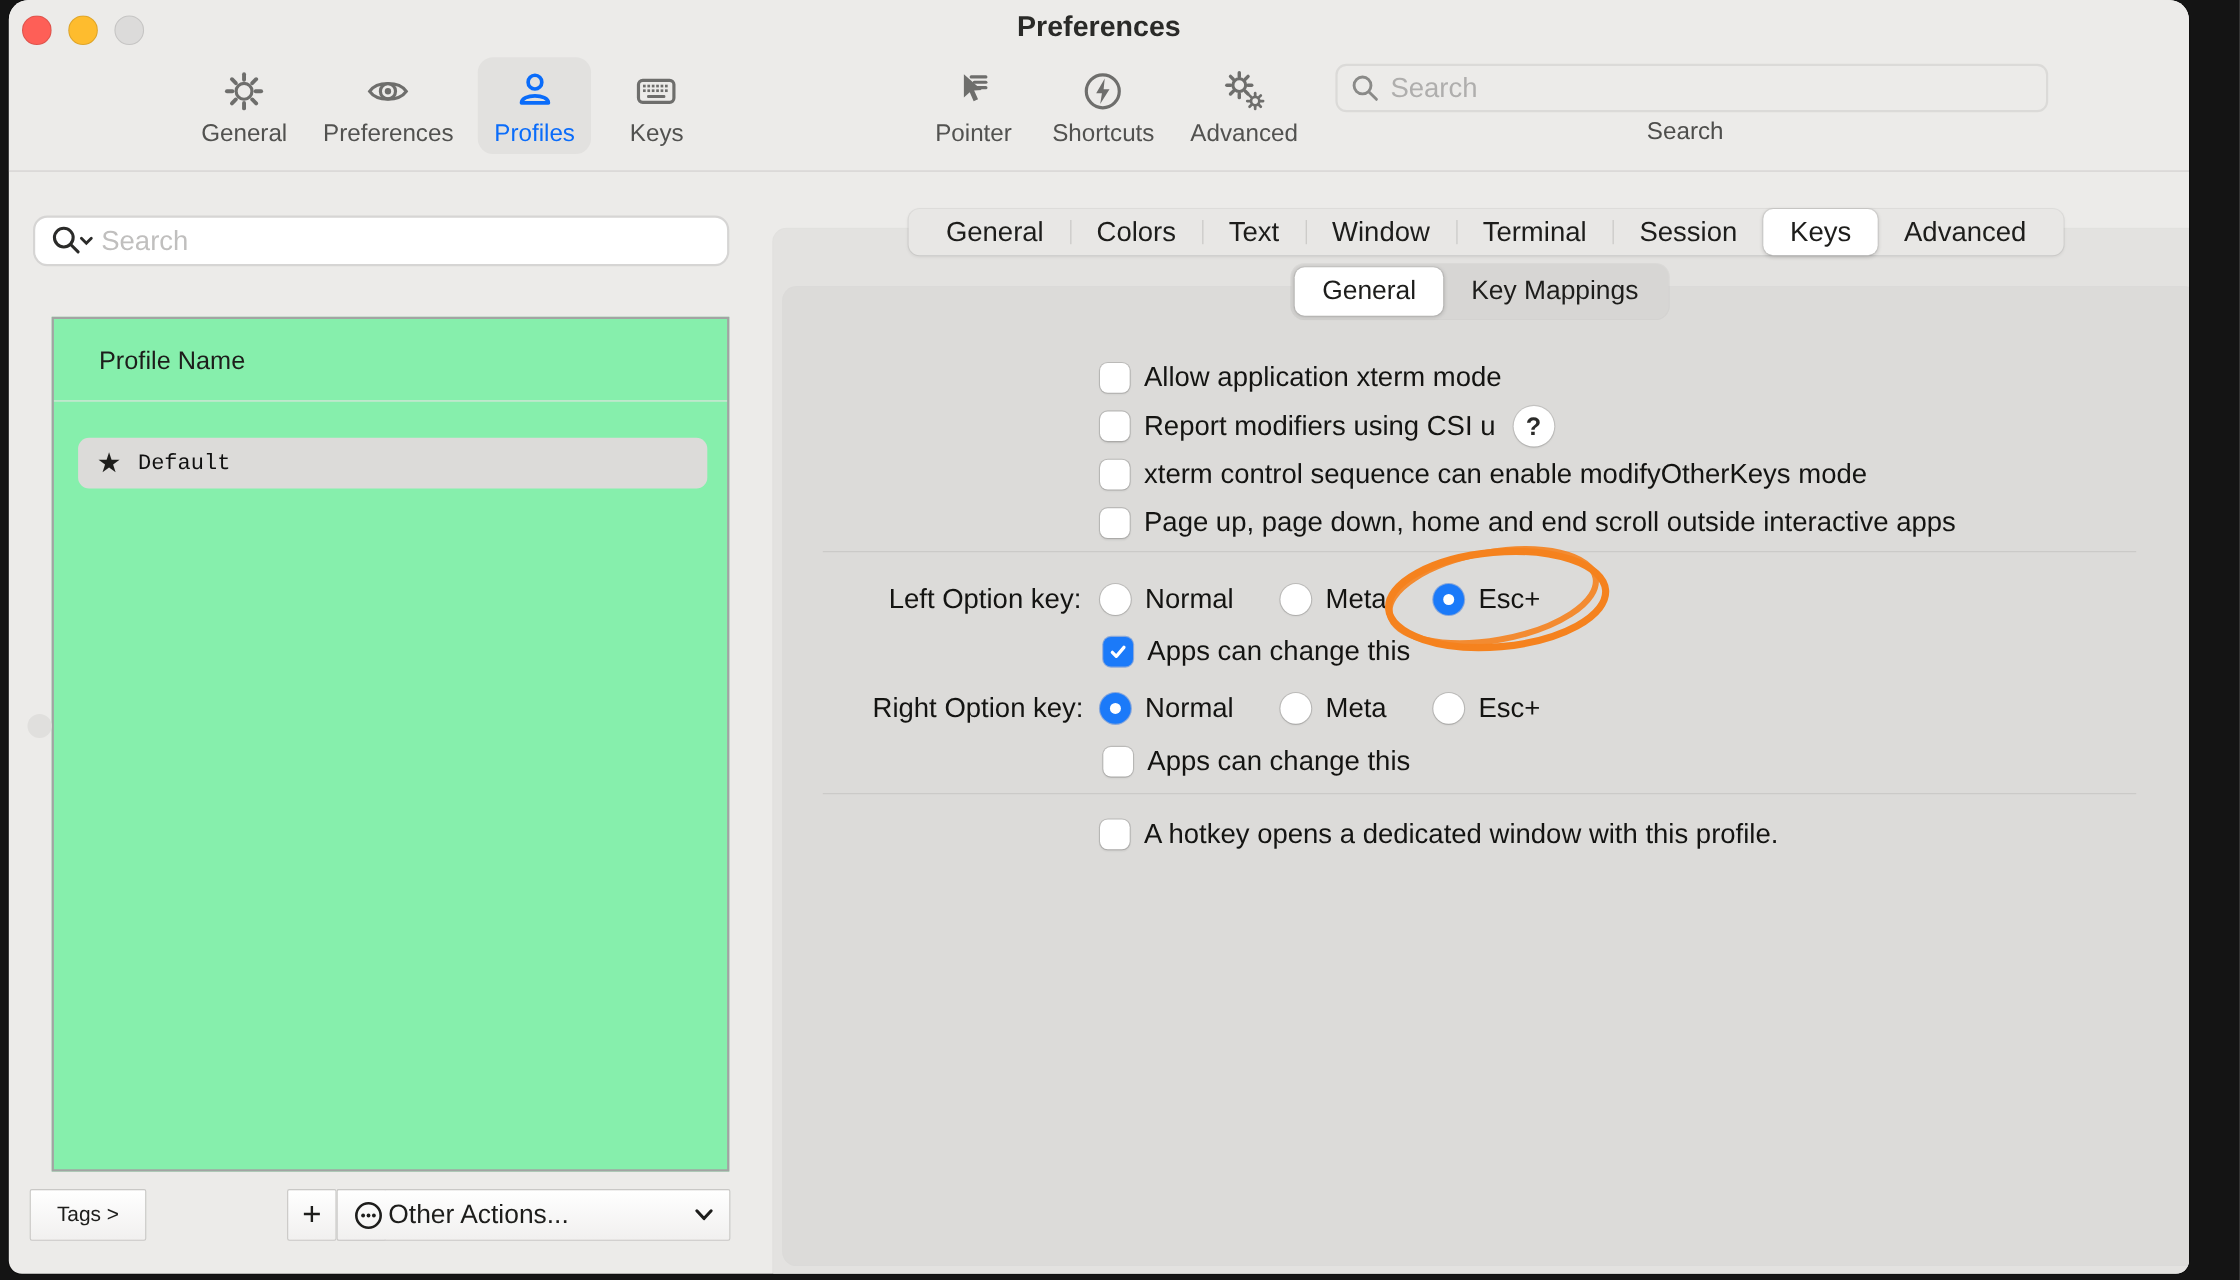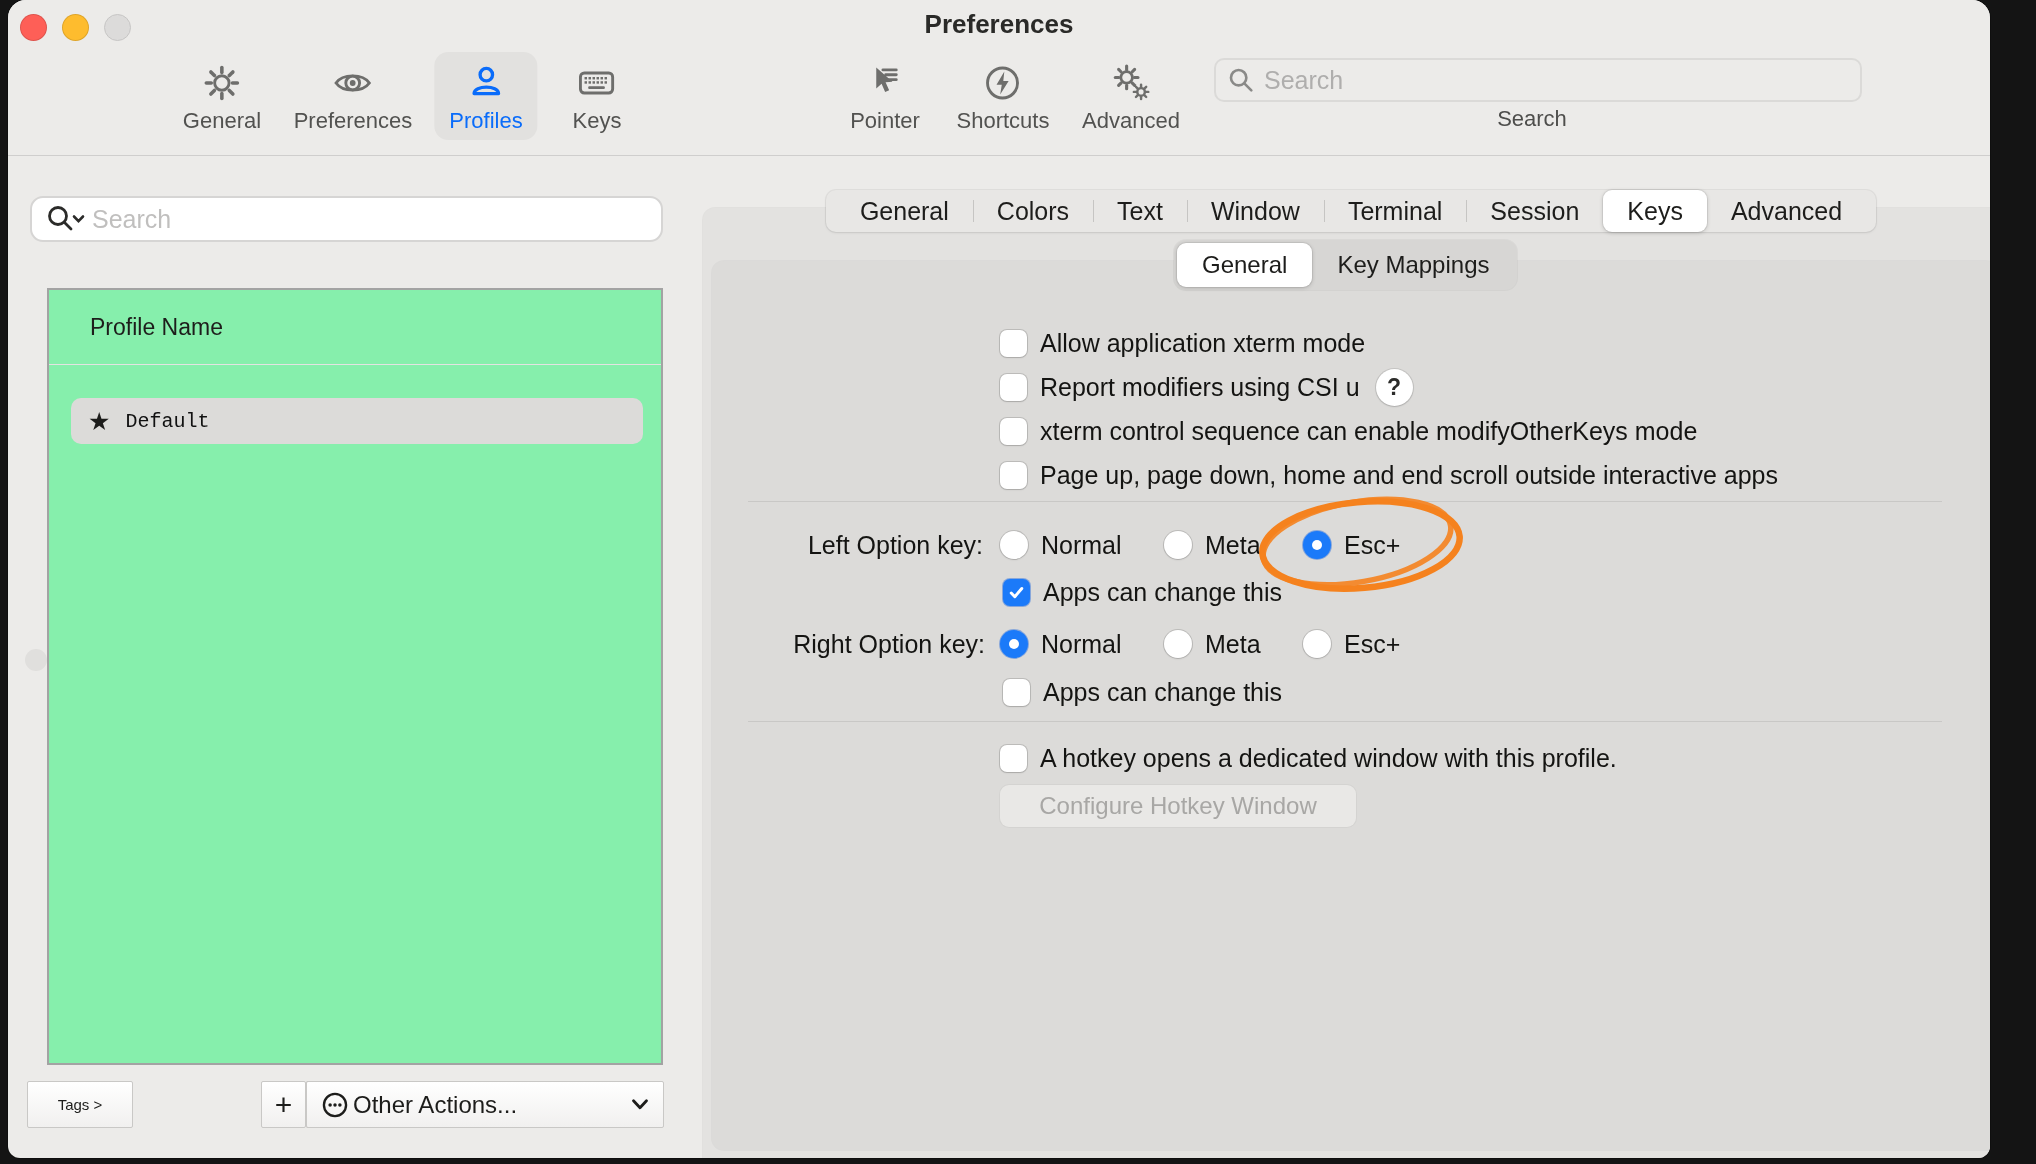--- a/index.html
+++ b/index.html
@@ -49,21 +49,21 @@
   .profile-row{position:absolute;left:22px;top:108px;width:572px;height:46px;
                background:#DCDBD9;border-radius:10px;display:flex;align-items:center;
                padding-left:17px;box-sizing:border-box;}
   .profile-row .star{font-size:25px;color:#1d1d1b;margin-right:15px;}
   .profile-row .pname{font-size:20px;color:#111;font-family:Liberation Mono, monospace;}
   .splitter-dot{position:absolute;left:17px;top:649px;width:22px;height:22px;
                 border-radius:50%;background:#E0DFDD;}
 
   .btn{background:linear-gradient(#FFFFFF,#F1F0EF);border:1px solid #C9C8C6;
        box-sizing:border-box;display:flex;align-items:center;justify-content:center;
-       font-size:15px;color:#1d1d1b;}
+       font-size:19px;color:#1d1d1b;}
   .tags-btn{position:absolute;left:19px;top:1081px;width:106px;height:47px;border-radius:2px;}
   .pm-group{position:absolute;left:253px;top:1081px;height:47px;display:flex;}
   .pm-btn{width:45px;height:47px;font-size:30px;border-radius:2px;}
   .pm-btn.minus{color:#B4B3B1;border-left:none;background:linear-gradient(#FBFAF9,#F3F2F1);}
   .other-actions{position:absolute;left:298px;top:1081px;width:358px;height:47px;
        border-radius:2px;justify-content:flex-start;padding:0 14px;font-size:24px;}
   .other-actions .oa-label{margin-left:4px;flex:1;text-align:left;}
 
   
   .panel{position:absolute;left:695px;top:208px;width:1307px;height:950px;
@@ -375,21 +375,20 @@
     <span class="cb"></span>
     <span class="ctl-label">Apps can change this</span>
   </div>
 
   <div class="divider" style="top:721px"></div>
 
   <div class="row" style="left:992px;top:741px">
     <span class="cb"></span>
     <span class="ctl-label">A hotkey opens a dedicated window with this profile.</span>
   </div>
-  <div class="config-btn">Configure Hotkey Window</div>
 
   <svg class="annotation" width="246" height="126" viewBox="0 0 246 126">
     <ellipse cx="120" cy="62" rx="99" ry="43" fill="none" stroke="#F5821E" stroke-width="6.5" transform="rotate(-5 120 62)"></ellipse>
     <ellipse cx="116" cy="59" rx="95" ry="40" fill="none" stroke="#F5821E" stroke-width="5.5" transform="rotate(-10 116 59)" opacity="0.9"></ellipse>
   </svg>
 
  </div>
 </div>
 
 </body></html>

